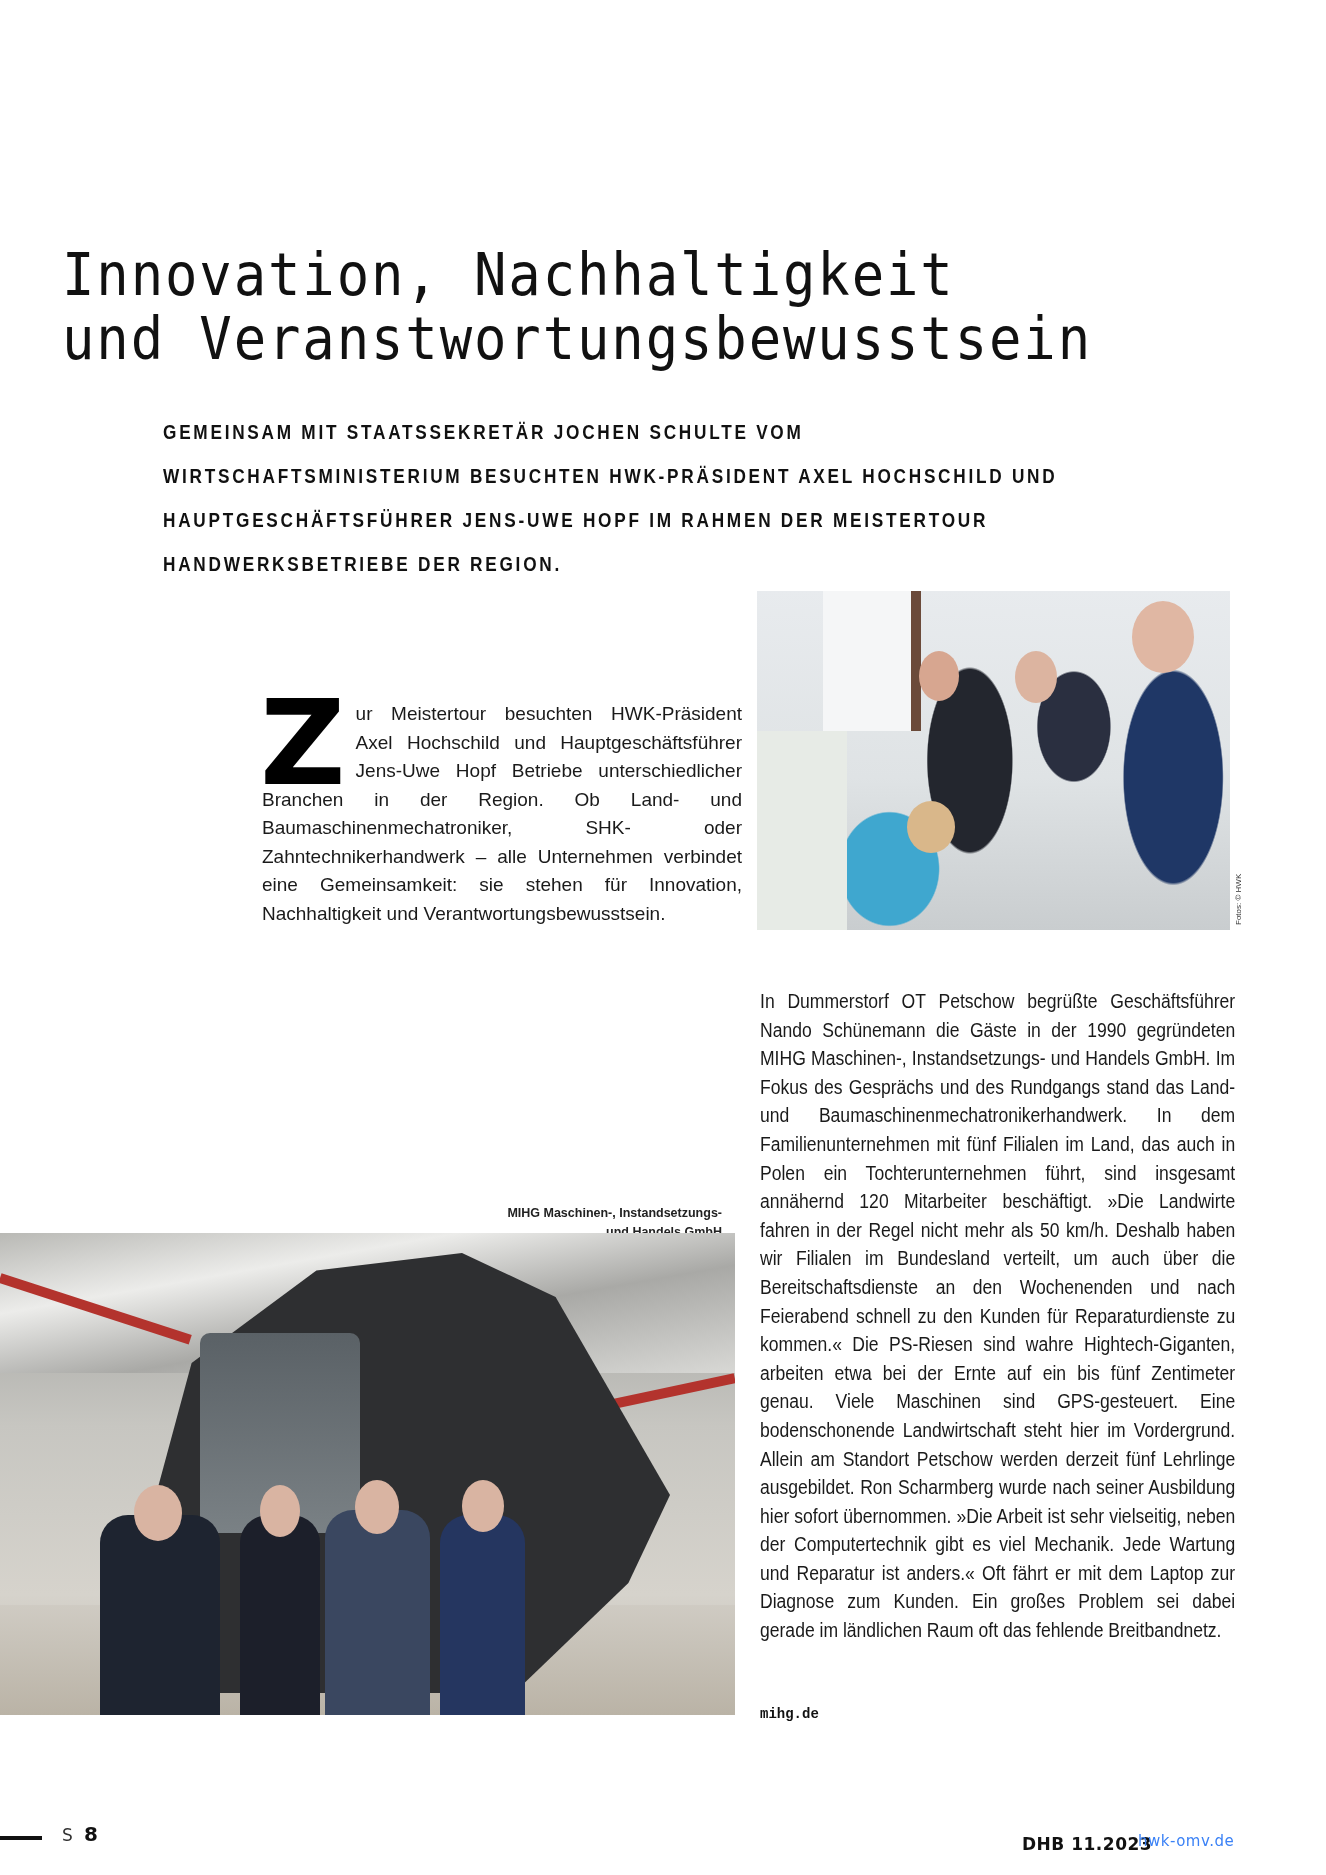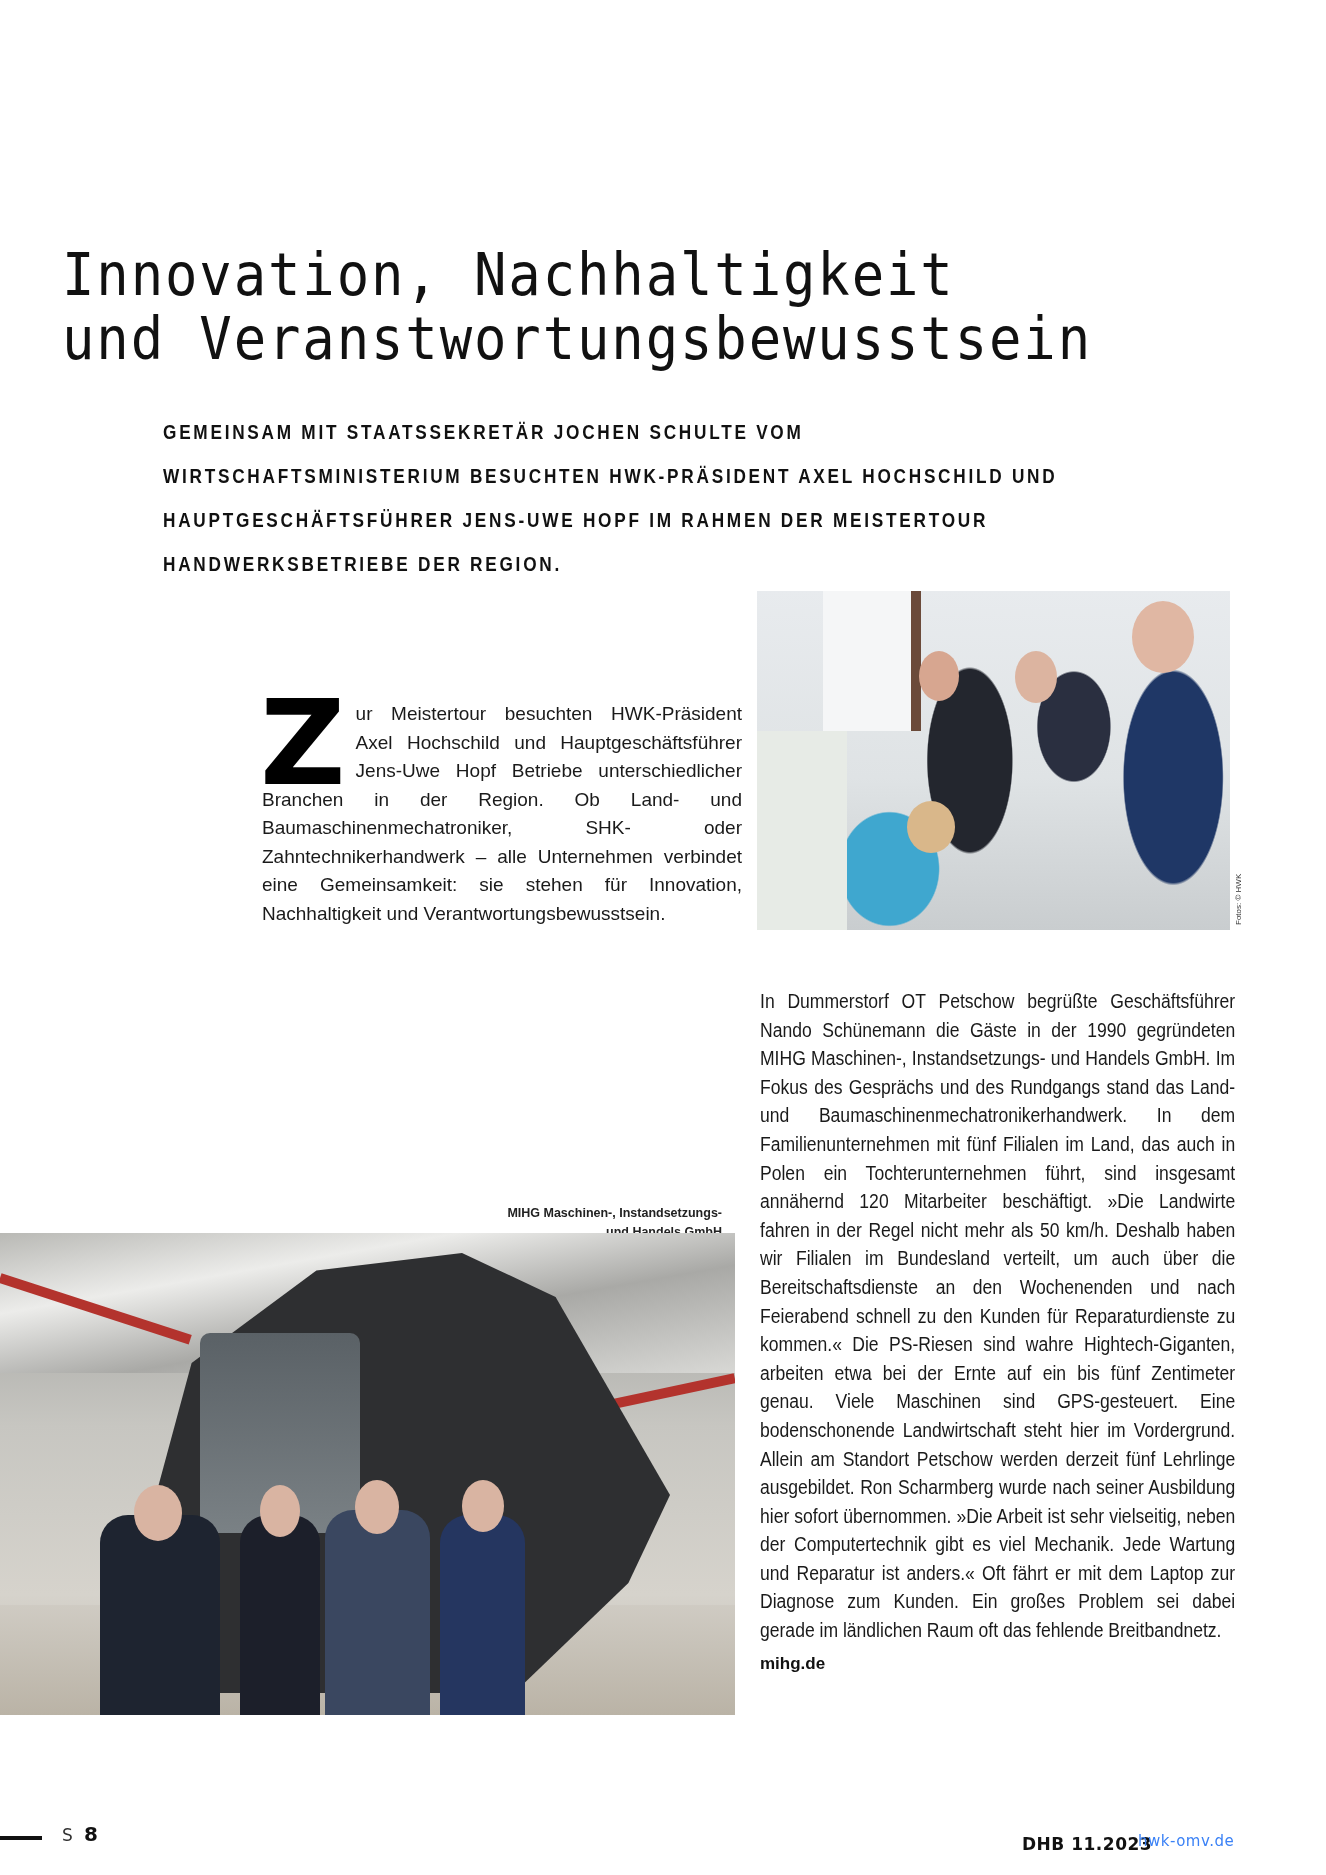--- a/index.html
+++ b/index.html
@@ -77,22 +77,22 @@
       line-height: 19px; color: #222; margin: 14px;
     }
 
     .body-col {
       position: absolute; left: 760px; top: 987px; width: 475px;
       font-family: "Liberation Sans", sans-serif; font-size: 19.5px;
       line-height: 28.6px; color: #1a1a1a; text-align: justify; margin: 0;
       transform: scaleX(0.9); transform-origin: left top; width: 528px;
     }
     .weblink {
-      position: absolute; left: 760px; top: 1654px;
-      font-family: Liberation Sans, sans-serif; font-weight: bold; font-size: 17px; color: #111;
+      position: absolute; left: 760px; top: 1706px;
+      font-family: Liberation Mono, monospace; font-weight: bold; font-size: 14px; color: #111;
     }
 
     .footer-rule { position: absolute; left: 0; top: 1836px; width: 42px; height: 4px; background: #111; }
     .footer-prefix { position: absolute; left: 62px; top: 1825px; font-family: "DejaVu Sans", sans-serif; font-size: 17px; color: #333; }
     .footer-page { position: absolute; left: 84px; top: 1822px; font-family: "DejaVu Sans", sans-serif; font-weight: bold; font-size: 20px; color: #111; }
     .footer-issue { position: absolute; left: 1022px; top: 1834px; font-family: "DejaVu Sans", sans-serif; font-weight: bold; font-size: 17px; letter-spacing: 0.5px; color: #111; }
     .footer-url { position: absolute; left: 1138px; top: 1832px; font-family: "DejaVu Sans", sans-serif; font-size: 15px; letter-spacing: 0.5px; color: #3b82f6; }
   </style>
 </head>
 <body>

